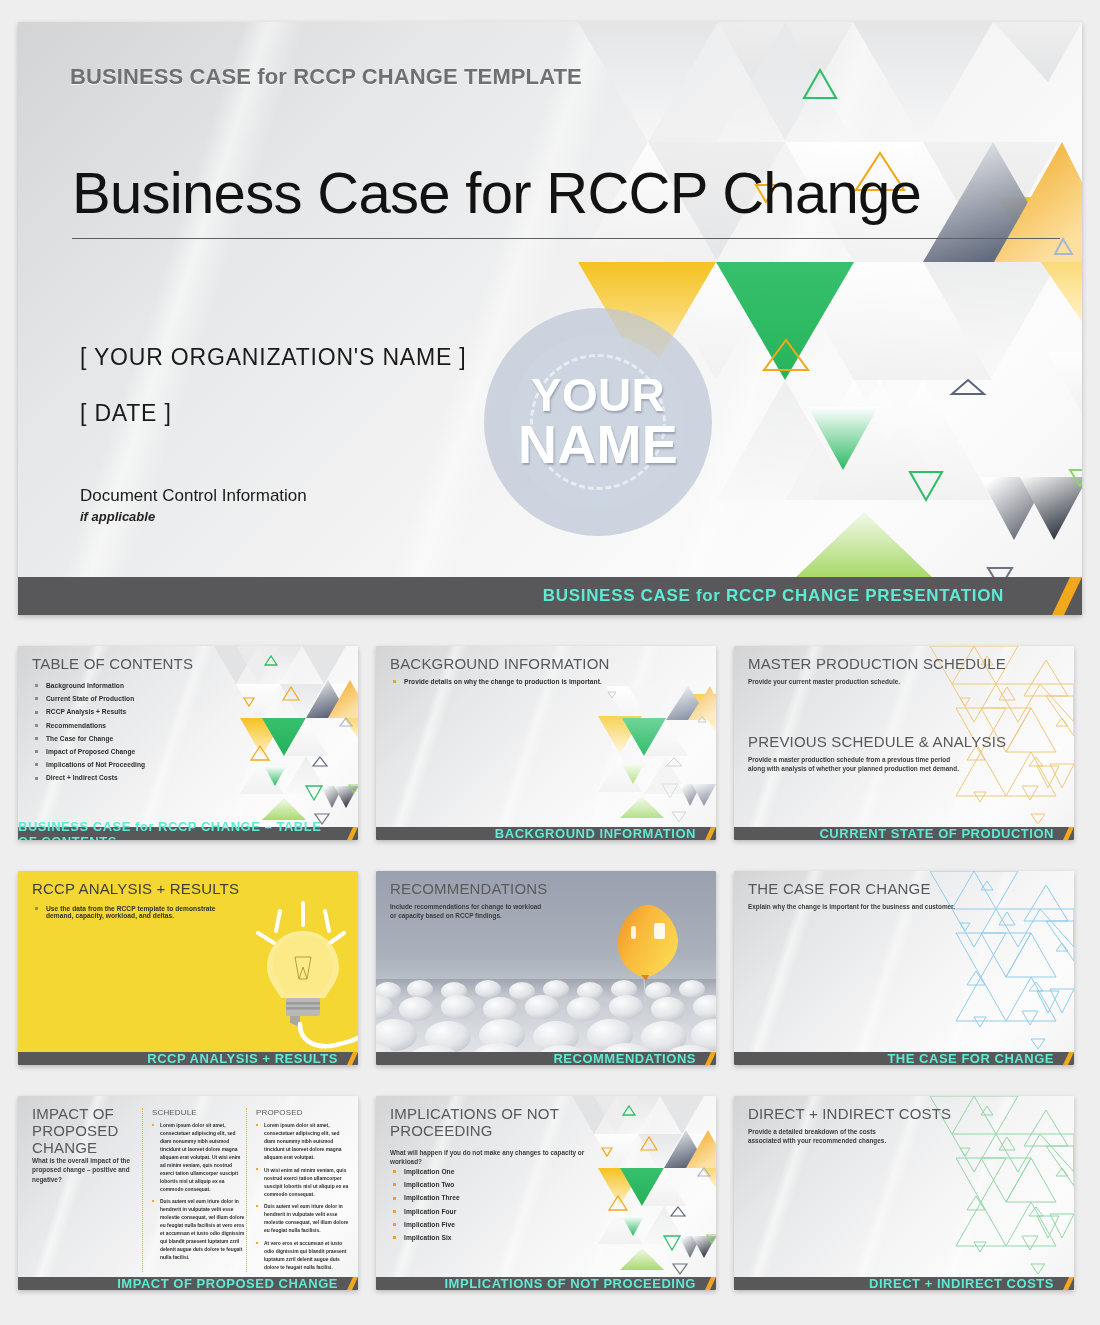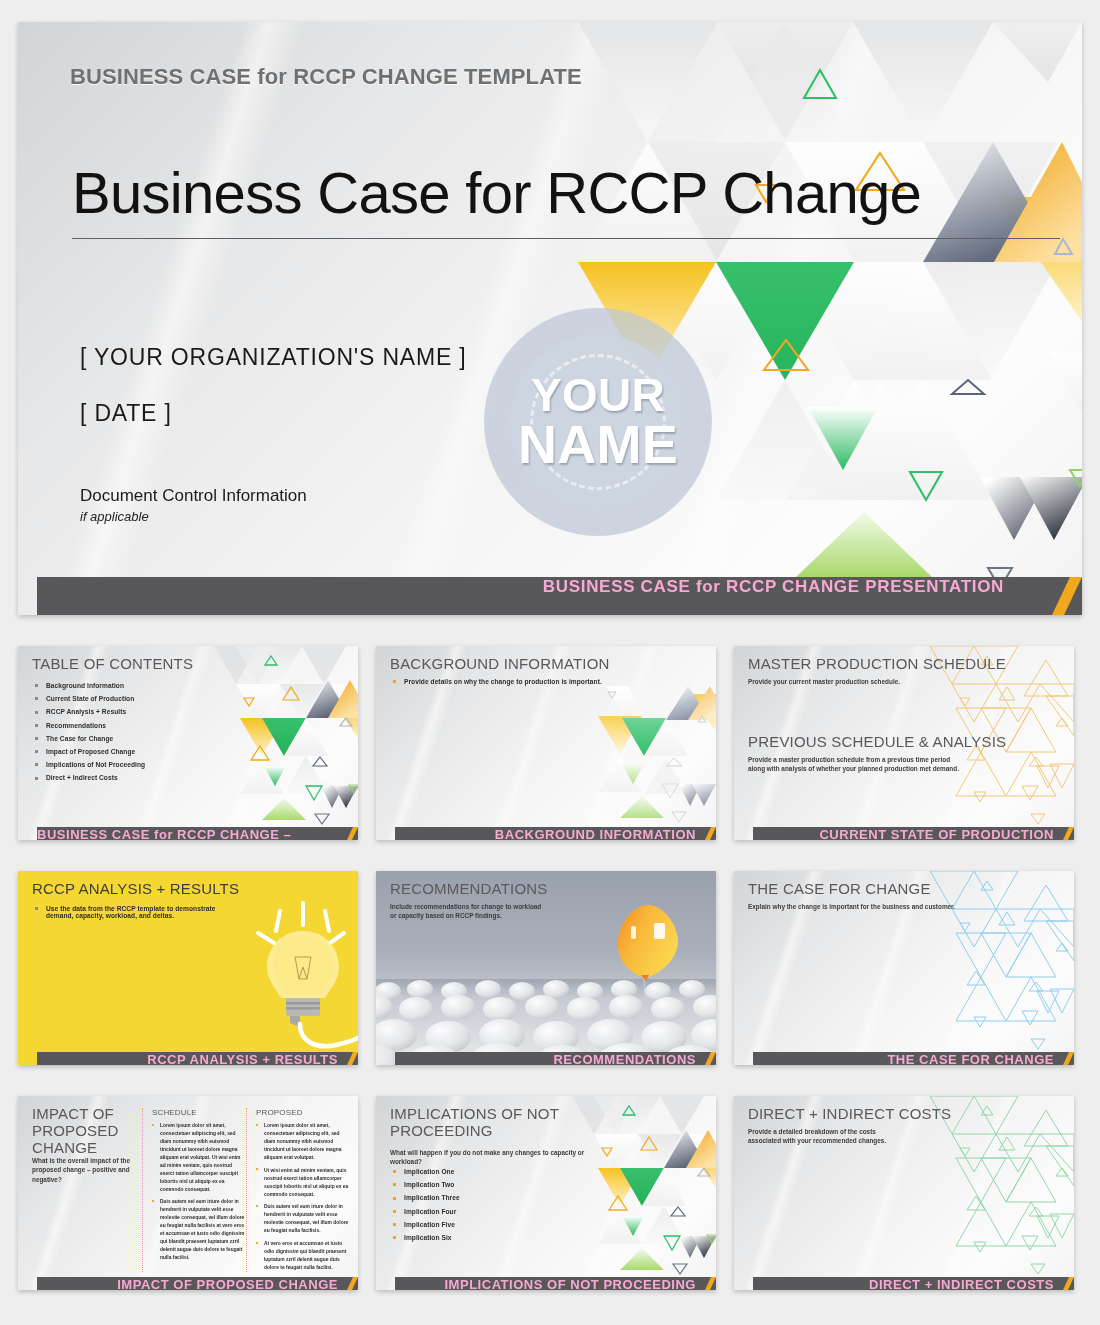--- a/index.html
+++ b/index.html
@@ -26,25 +26,24 @@
       linear-gradient(108deg, rgba(255,255,255,0) 44%, rgba(255,255,255,.45) 46%, rgba(255,255,255,0) 49%),
       linear-gradient(108deg, rgba(255,255,255,0) 66%, rgba(255,255,255,.40) 68%, rgba(255,255,255,0) 71%);
     pointer-events: none;
   }
   .tri-field { position: absolute; inset: 0; pointer-events: none; }
   .tri-field svg { display: block; width: 100%; height: 100%; }
 
   .footbar {
     position: absolute; left: 0; right: 0; bottom: 0;
     background: #58585a;
-    display: flex; justify-content: flex-end;
-    color: #f9a8d4;
+    display: flex; align-items: center; justify-content: flex-end;
+    color: #5eead4;
     letter-spacing: .04em;
     font-weight: bold;
-    margin-left: 19px;
   }
   .footbar .slash {
     position: absolute; right: 0; top: 0; bottom: 0;
     overflow: hidden;
   }
 
   
   .hero {
     position: absolute; left: 18px; top: 22px;
     width: 1064px; height: 593px;
@@ -72,21 +71,21 @@
   .hero .date {
     position: absolute; left: 62px; top: 378px;
     font-size: 23px; color: #1a1a1a; letter-spacing: .035em; font-weight: 300;
   }
   .hero .dci {
     position: absolute; left: 62px; top: 464px;
     font-size: 17px; color: #1b1b1b; font-weight: 300;
   }
   .hero .dci-sub {
     position: absolute; left: 62px; top: 487px;
-    font-size: 13px; color: #232323; font-style: italic; font-weight: normal;
+    font-size: 13px; color: #232323; font-style: italic; font-weight: bold;
   }
   .logo-badge {
     position: absolute; left: 466px; top: 286px;
     width: 228px; height: 228px;
     display: flex; flex-direction: column;
     align-items: center; justify-content: center;
   }
   .logo-badge .ring-outer {
     position: absolute; inset: 0; border-radius: 50%;
     background: #bcc6d6; opacity: .72;

